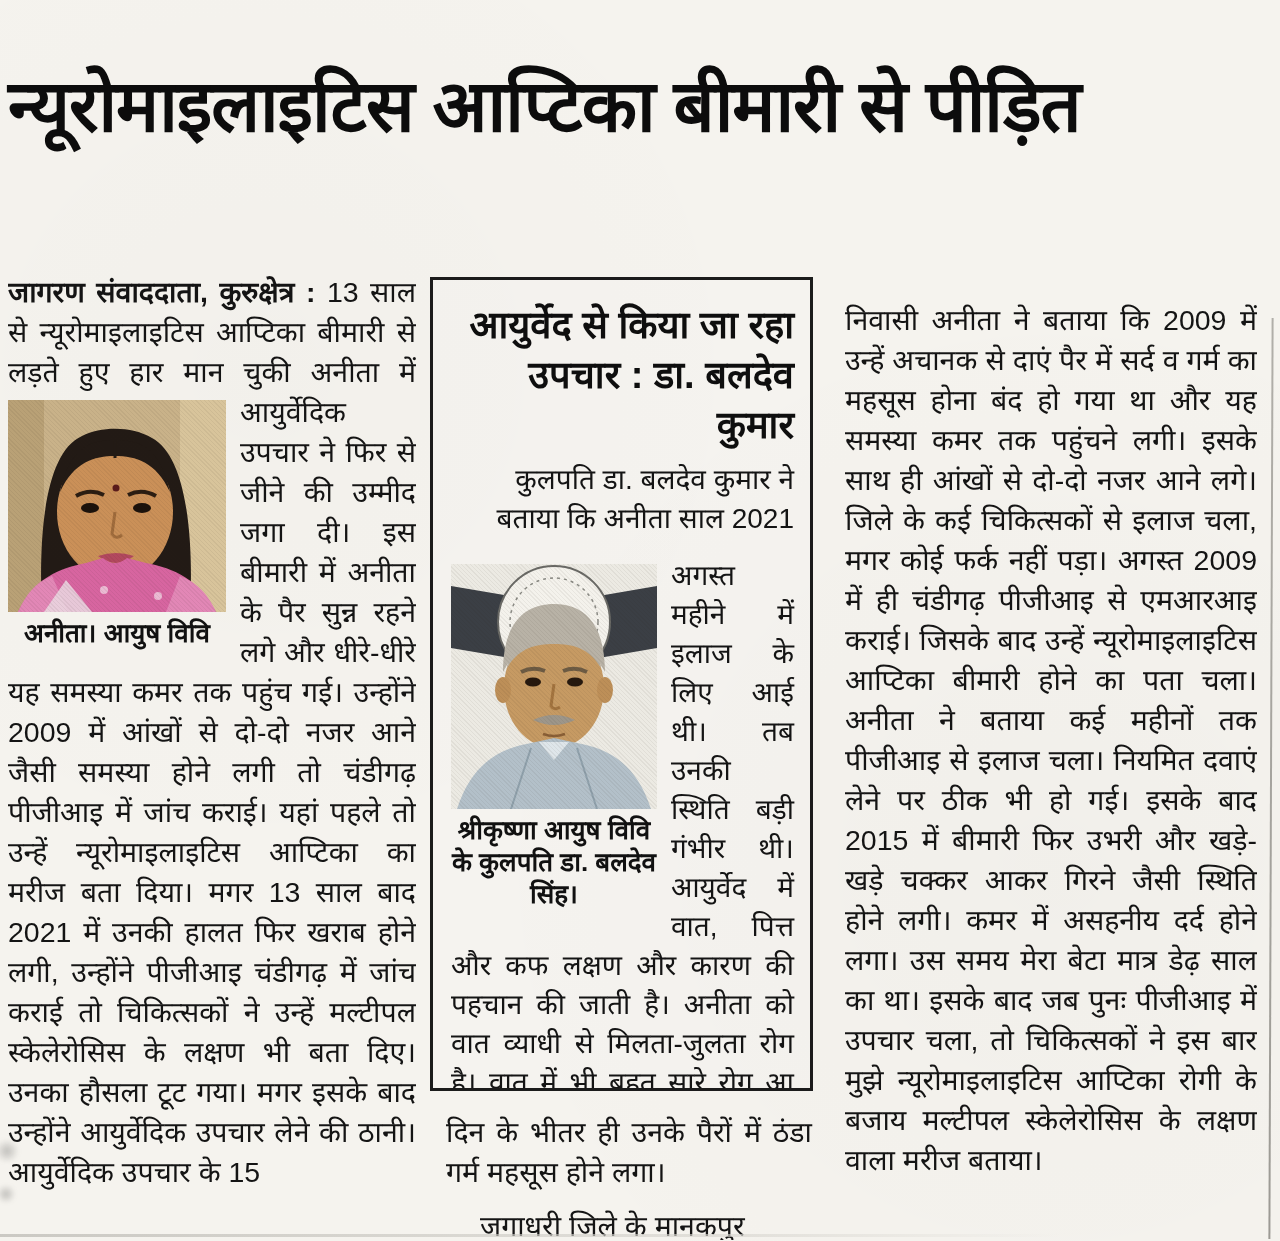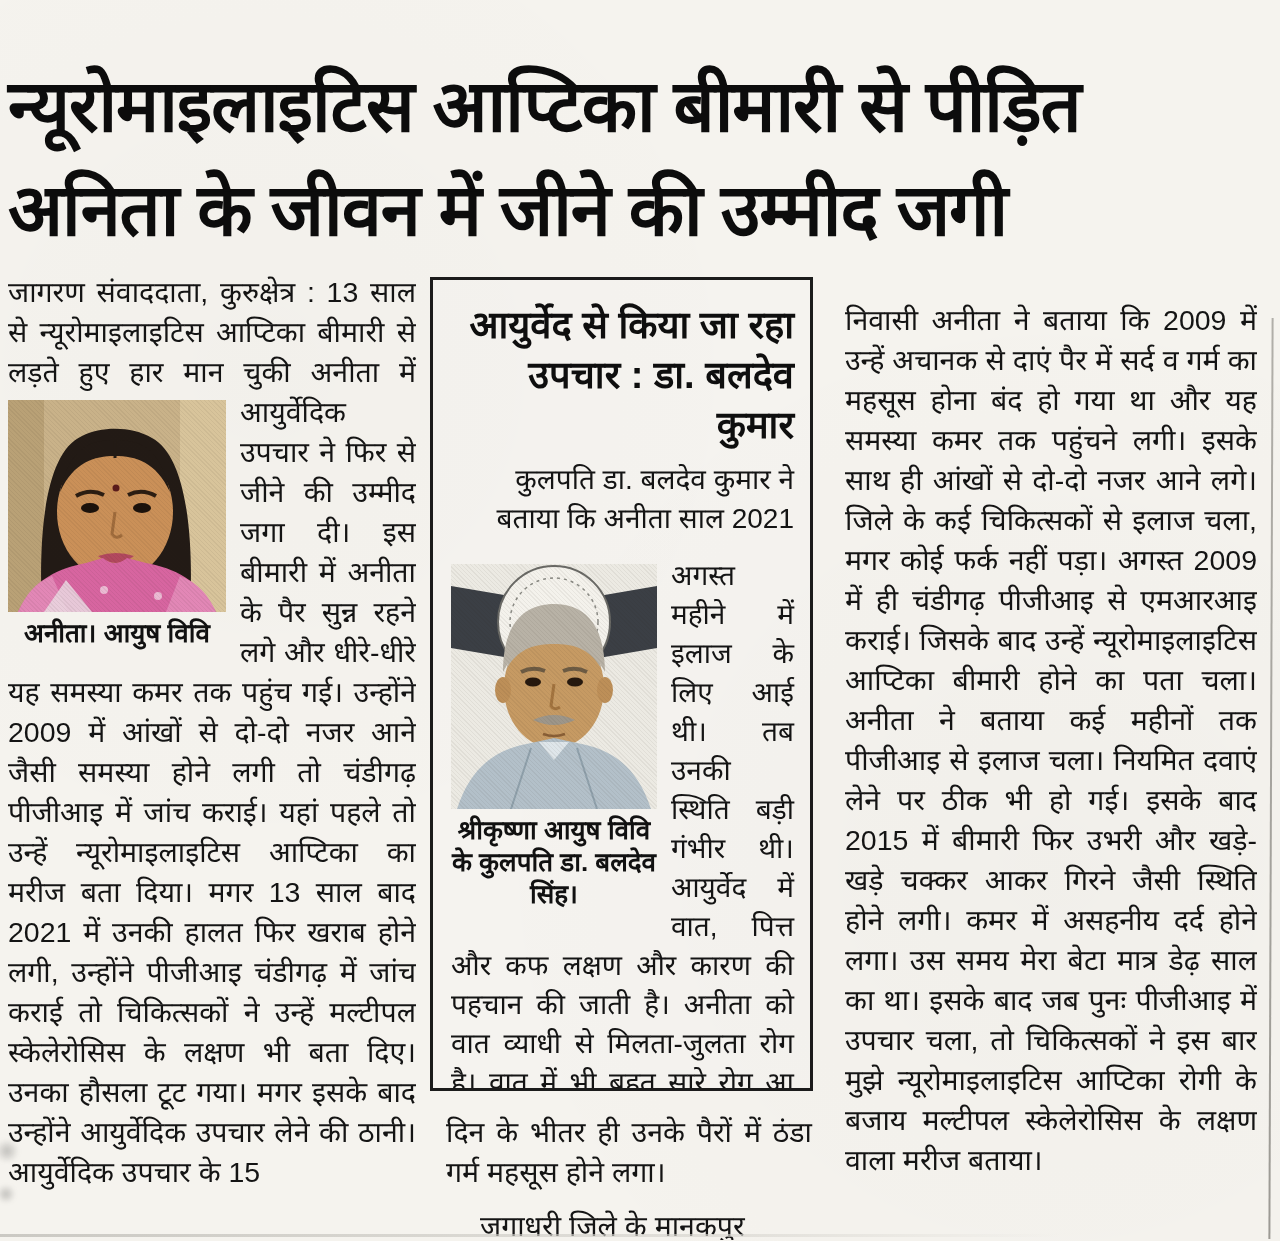--- a/index.html
+++ b/index.html
@@ -24,21 +24,21 @@
   .headline .hl-line{display:block;white-space:nowrap;}
   .col{
     position:absolute;
     font-size:28.5px;line-height:40px;
     text-align:justify;
     overflow:hidden;
   }
   .col-left{top:272px;left:8px;width:408px;height:969px;}
   .col-right{top:268px;left:845px;width:412px;height:973px;margin-top:32px;}
   .col p{margin:0;}
-  b.byline{font-weight:400;}
+  b.byline{font-weight:700;}
   .figwrap{
     display:block;float:left;
     margin:8px 14px 2px 0;
   }
   .figwrap.w-anita{width:218px;}
   .figwrap.w-baldev{width:206px;}
   .photo{display:block;position:relative;line-height:0;}
   .photo::after{
     content:"";position:absolute;inset:0;pointer-events:none;
     background:repeating-linear-gradient(45deg, rgba(40,30,20,0.06) 0 1px, transparent 1px 3px);
@@ -91,21 +91,20 @@
   .smudge.s1{left:-6px;top:1140px;width:26px;height:22px;}
   .smudge.s2{left:-4px;top:1185px;width:20px;height:18px;}
 </style>
 </head>
 <body>
 
 <div class="page">
 
   <h1 class="headline">
     <span class="hl-line">न्यूरोमाइलाइटिस आप्टिका बीमारी से पीड़ित</span>
-    <span class="hl-line">अनिता के जीवन में जीने की उम्मीद जगी</span>
   </h1>
 
   <div class="col col-left">
     <p>
       <b class="byline">जागरण संवाददाता, कुरुक्षेत्र :</b><span> 13 साल से न्यूरोमाइलाइटिस आप्टिका बीमारी से लड़ते हुए हार मान चुकी अनीता</span>
       <span class="figwrap w-anita">
         <span class="photo">
           <svg width="218" height="212" viewBox="0 0 218 212" xmlns="http://www.w3.org/2000/svg">
             <rect width="218" height="212" fill="#c9b289"></rect>
             <rect width="36" height="212" fill="#b9a176"></rect>

